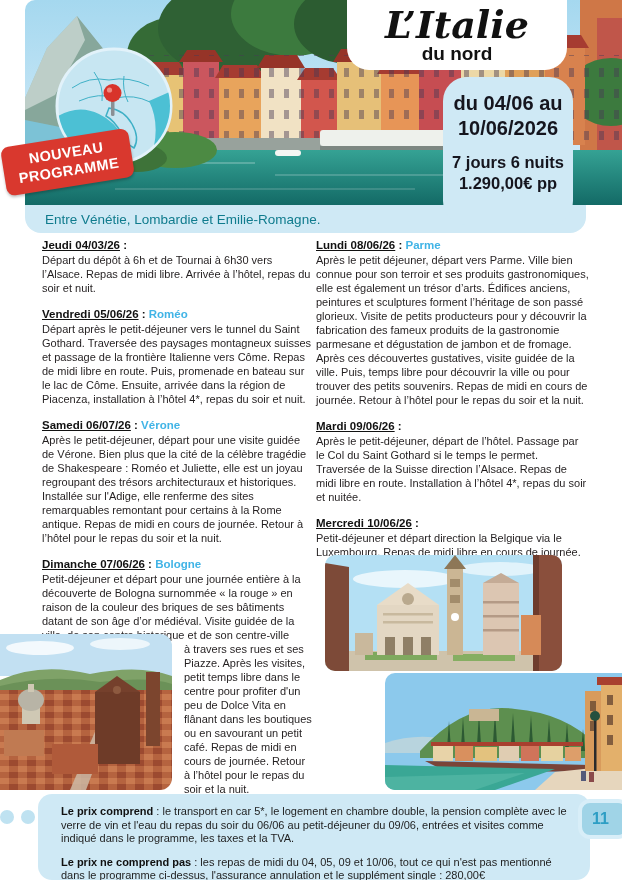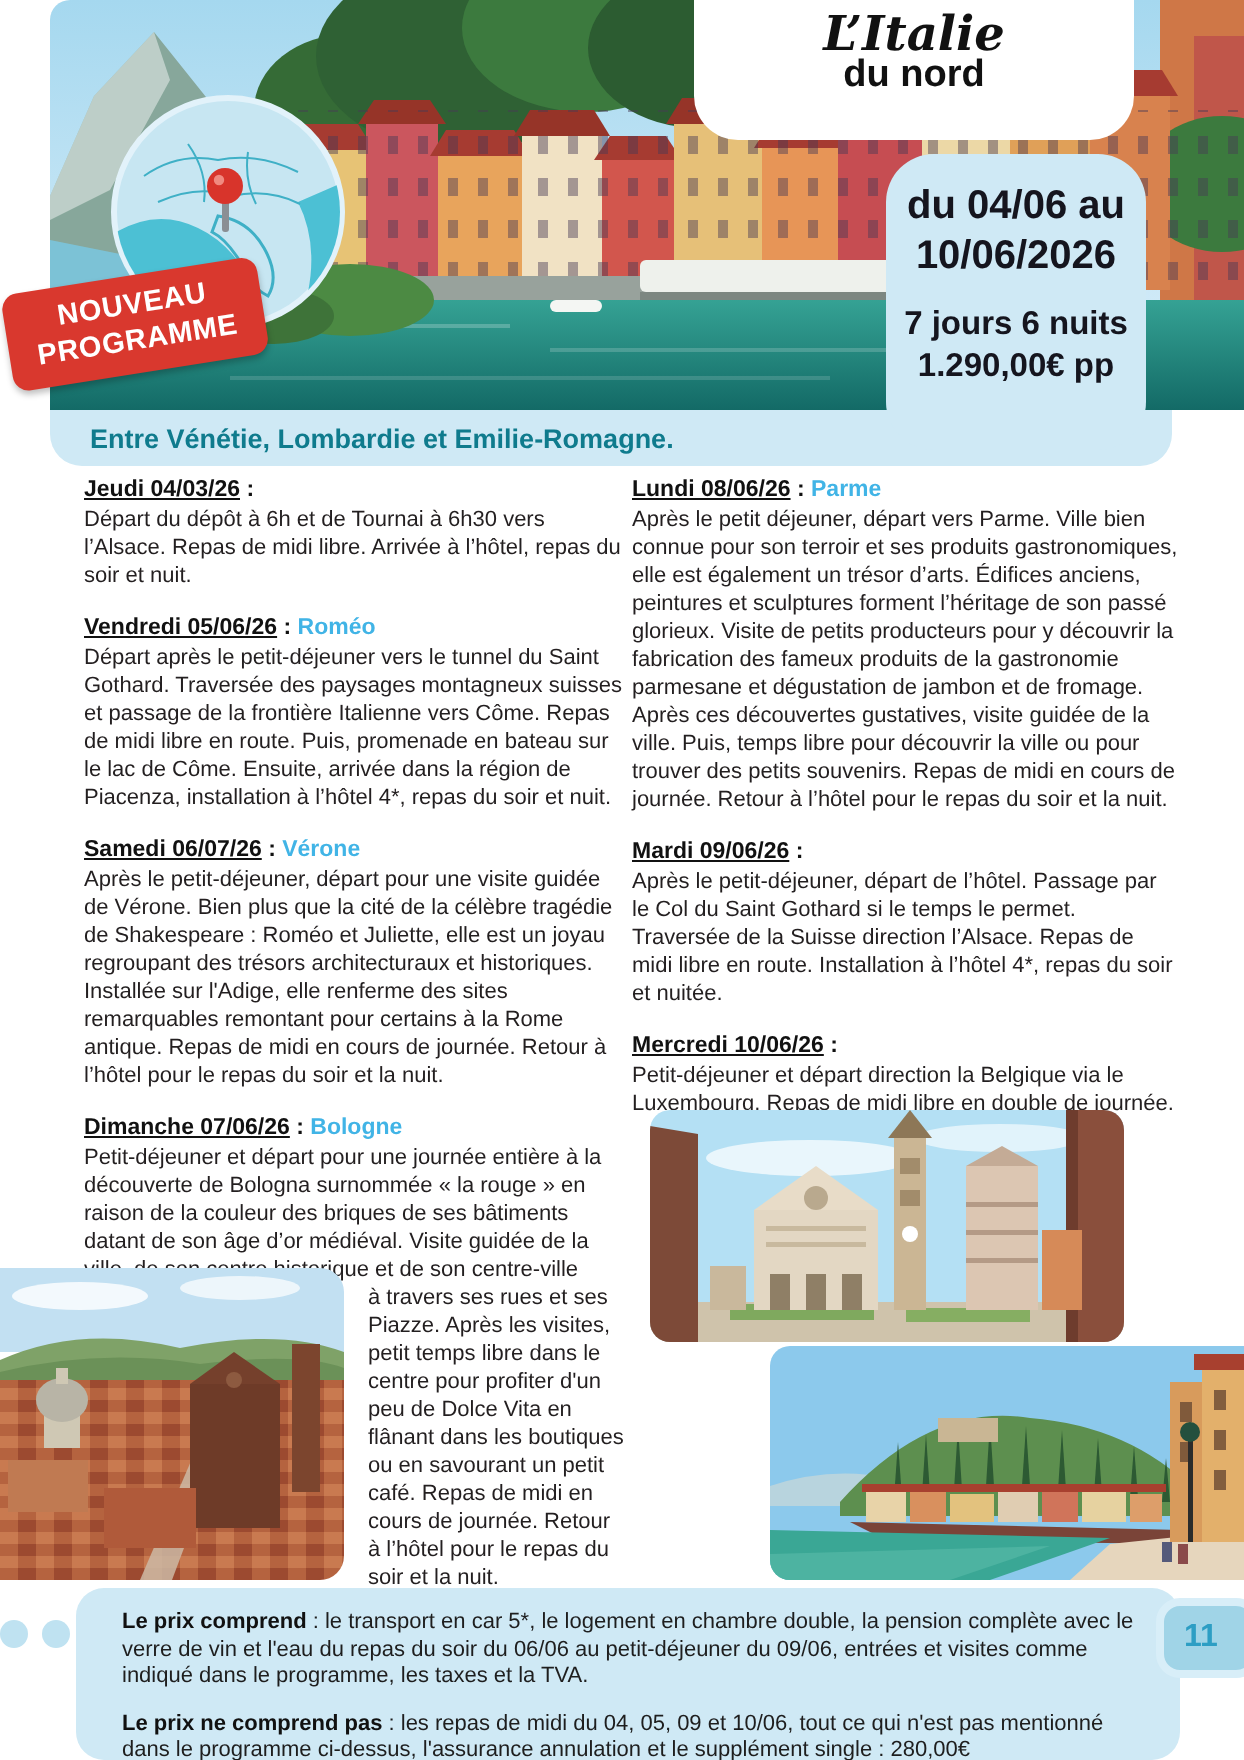--- a/index.html
+++ b/index.html
@@ -22,39 +22,39 @@
     background:#d9382e;color:#fff;border-radius:8px;padding:6px 14px 7px 14px;
     text-align:center;font-weight:bold;font-size:14.5px;line-height:1.25;letter-spacing:.4px;
     box-shadow:0 2px 3px rgba(0,0,0,.25);
   }
 
   
   .title-box{
     left:347px;top:0;width:220px;height:70px;background:#fff;border-radius:0 0 22px 22px;
     text-align:center;
   }
-  .title-main{font-family:"DejaVu Serif",serif;font-style:italic;font-weight:bold;font-size:24px;line-height:1.1;margin-top:4px;color:#111;}
+  .title-main{font-family:"DejaVu Serif",serif;font-style:italic;font-weight:bold;font-size:38px;line-height:1.1;margin-top:4px;color:#111;}
   .title-sub{font-size:19px;font-weight:bold;margin-top:-3px;color:#111;}
 
   
   .date-box{
     left:443px;top:77px;width:130px;height:148px;background:#cfe9f5;border-radius:24px;
     text-align:center;color:#15151e;
   }
   .date-line{font-size:20px;font-weight:bold;line-height:1.25;}
   .date-group{margin-top:14px;}
   .price-group{margin-top:11px;}
   .price-line{font-size:16.5px;font-weight:bold;line-height:1.3;}
 
   
   .subbar{
     left:25px;top:205px;width:561px;height:28px;background:#cfe9f5;border-radius:0 0 16px 16px;
     display:flex;align-items:center;
   }
-  .subbar span{padding-left:20px;font-size:13.5px;font-weight:bold;color:#0f7b8d;}
+  .subbar span{padding-left:20px;font-size:13.5px;font-weight:normal;color:#0f7b8d;}
 
   
   .col{top:239px;width:270px;}
   .col-left{left:42px;}
   .col-right{left:316px;width:273px;}
   .day{margin-bottom:13px;}
   .day-head{font-size:11.5px;font-weight:bold;margin-bottom:2px;color:#111;}
   .day-date{text-decoration:underline;}
   .day-city{color:#41b4e6;}
   .day-body{font-size:11px;line-height:14px;color:#231f20;}
@@ -228,21 +228,21 @@
   <div class="day">
     <div class="day-head"><span class="day-date">Lundi 08/06/26</span><span> : </span><span class="day-city">Parme</span></div>
     <div class="day-body">Après le petit déjeuner, départ vers Parme. Ville bien connue pour son terroir et ses produits gastronomiques, elle est également un trésor d’arts. Édifices anciens, peintures et sculptures forment l’héritage de son passé glorieux. Visite de petits producteurs pour y découvrir la fabrication des fameux produits de la gastronomie parmesane et dégustation de jambon et de fromage. Après ces découvertes gustatives, visite guidée de la ville. Puis, temps libre pour découvrir la ville ou pour trouver des petits souvenirs. Repas de midi en cours de journée. Retour à l’hôtel pour le repas du soir et la nuit.</div>
   </div>
   <div class="day">
     <div class="day-head"><span class="day-date">Mardi 09/06/26</span><span> :</span><span class="day-city"></span></div>
     <div class="day-body">Après le petit-déjeuner, départ de l’hôtel. Passage par le Col du Saint Gothard si le temps le permet. Traversée de la Suisse direction l’Alsace. Repas de midi libre en route. Installation à l’hôtel 4*, repas du soir et nuitée.</div>
   </div>
   <div class="day">
     <div class="day-head"><span class="day-date">Mercredi 10/06/26</span><span> :</span><span class="day-city"></span></div>
-    <div class="day-body">Petit-déjeuner et départ direction la Belgique via le Luxembourg. Repas de midi libre en double de journée.</div>
+    <div class="day-body">Petit-déjeuner et départ direction la Belgique via le Luxembourg. Repas de midi libre en cours de journée.</div>
   </div>
 </div>
 
 <div class="abs photo photo-bologna">
   <svg width="172" height="156" viewBox="0 0 172 156" preserveAspectRatio="none">
     <defs>
       <pattern id="roofs" width="18" height="12" patternUnits="userSpaceOnUse">
         <rect width="18" height="12" fill="#b5633f"></rect>
         <rect x="0" y="0" width="9" height="6" fill="#c97a50"></rect>
         <rect x="9" y="6" width="9" height="6" fill="#9c4a30"></rect>

